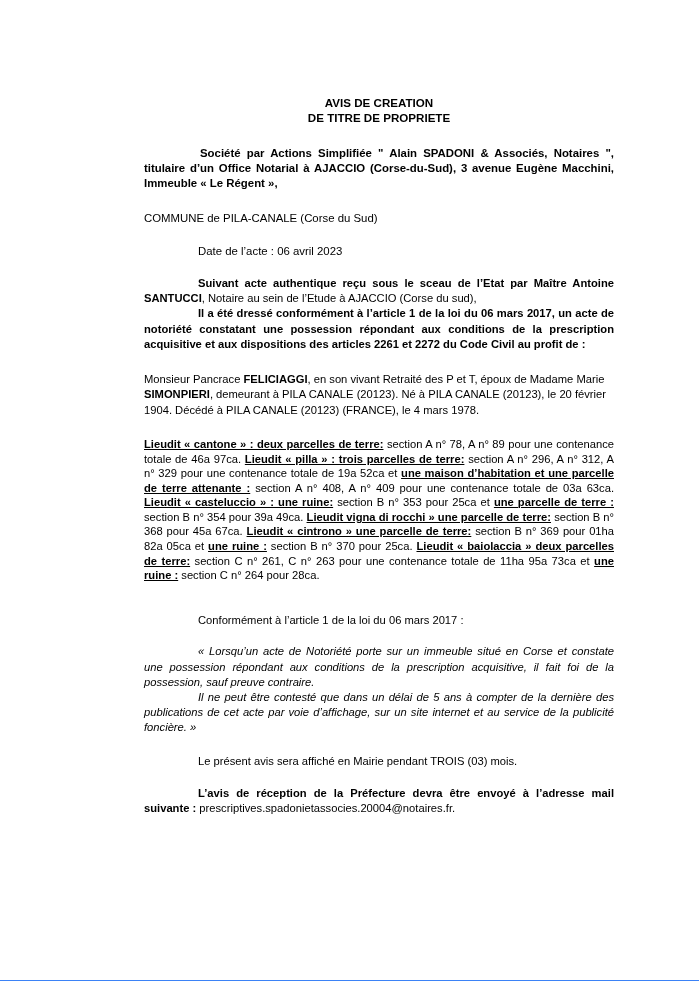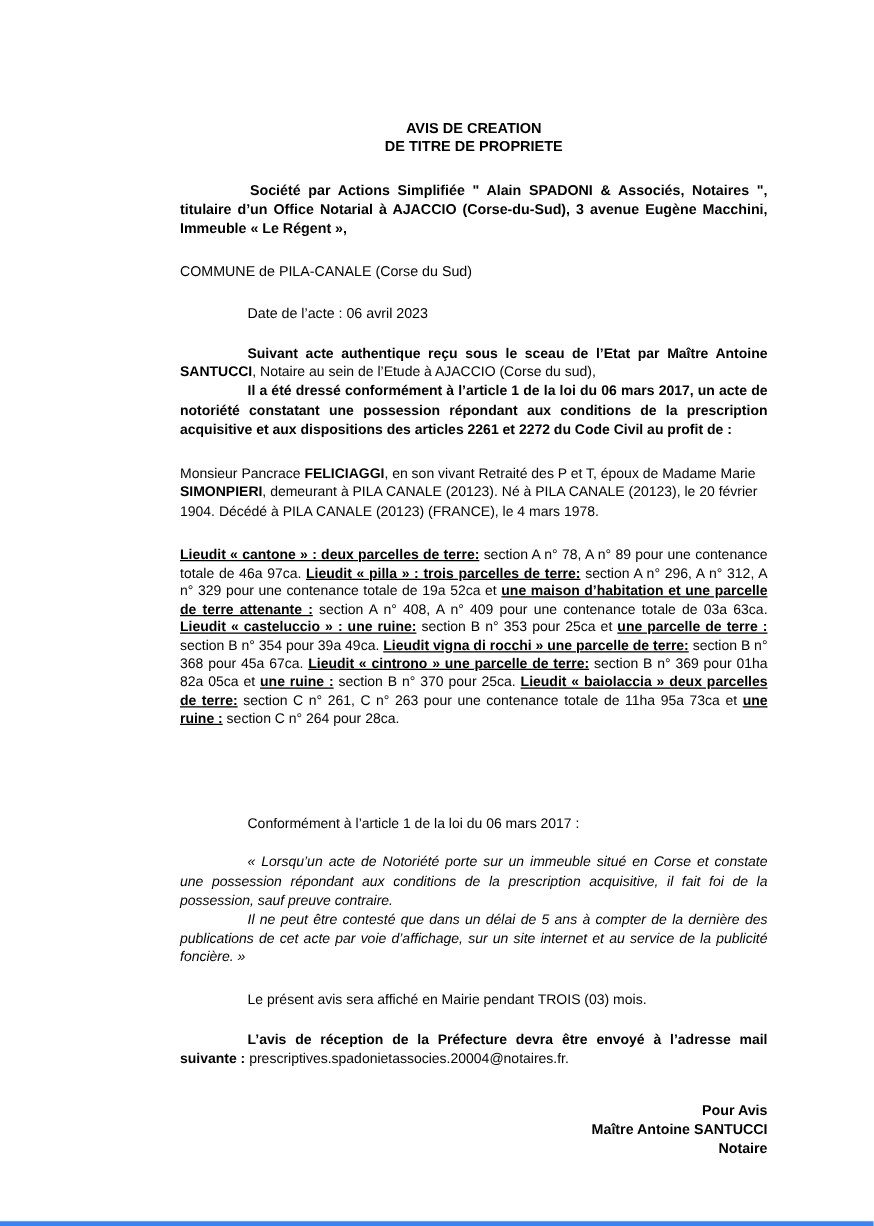--- a/index.html
+++ b/index.html
@@ -9,21 +9,21 @@
   }
   body {
     font-family: "Liberation Sans", sans-serif;
     color: #000000;
   }
   .page {
     position: relative;
     width: 699px;
     height: 981px;
     background: #ffffff;
-    border-bottom: 4px solid #3b82f6;
+    border-bottom: 1px solid #3b82f6;
     box-sizing: border-box;
     overflow: hidden;
   }
   .content {
     position: absolute;
     left: 144px;
     top: 96px;
     width: 470px;
     font-size: 11.2px;
     line-height: 14.6px;
@@ -73,21 +73,21 @@
     margin-top: 19px;
     text-align: justify;
     line-height: 14.6px;
   }
   .parcels .lot { display: inline; }
   .parcels u, .u {
     text-decoration: underline;
     font-weight: bold;
   }
   .quote-intro {
-    margin-top: 69px;
+    margin-top: 30px;
     padding-left: 54px;
   }
   .quote {
     margin-top: 17px;
     font-style: italic;
     text-align: justify;
     line-height: 15.2px;
   }
   .quote .p1 { display: block; }
   .quote .p2 { display: block; }
@@ -153,20 +153,15 @@
       <span class="p1"><span class="lead">« Lorsqu’un acte de Notoriété porte sur un immeuble situé en Corse et constate une possession répondant aux conditions de la prescription acquisitive, il fait foi de la possession, sauf preuve contraire.</span></span>
       <span class="p2"><span class="lead">Il ne peut être contesté que dans un délai de 5 ans à compter de la dernière des publications de cet acte par voie d’affichage, sur un site internet et au service de la publicité foncière. »</span></span>
     </div>
 
     <div class="notice">Le présent avis sera affiché en Mairie pendant TROIS (03) mois.</div>
 
     <div class="mail">
       <span class="indent">L’avis de réception de la Préfecture devra être envoyé à l’adresse mail suivante : </span><span>prescriptives.spadonietassocies.20004@notaires.fr</span><span>.</span>
     </div>
 
-    <div class="signature">
-      <span class="sig-line">Pour Avis</span>
-      <span class="sig-line">Maître Antoine SANTUCCI</span>
-      <span class="sig-line">Notaire</span>
-    </div>
 
   </div>
 </div>
 
 </body></html>

